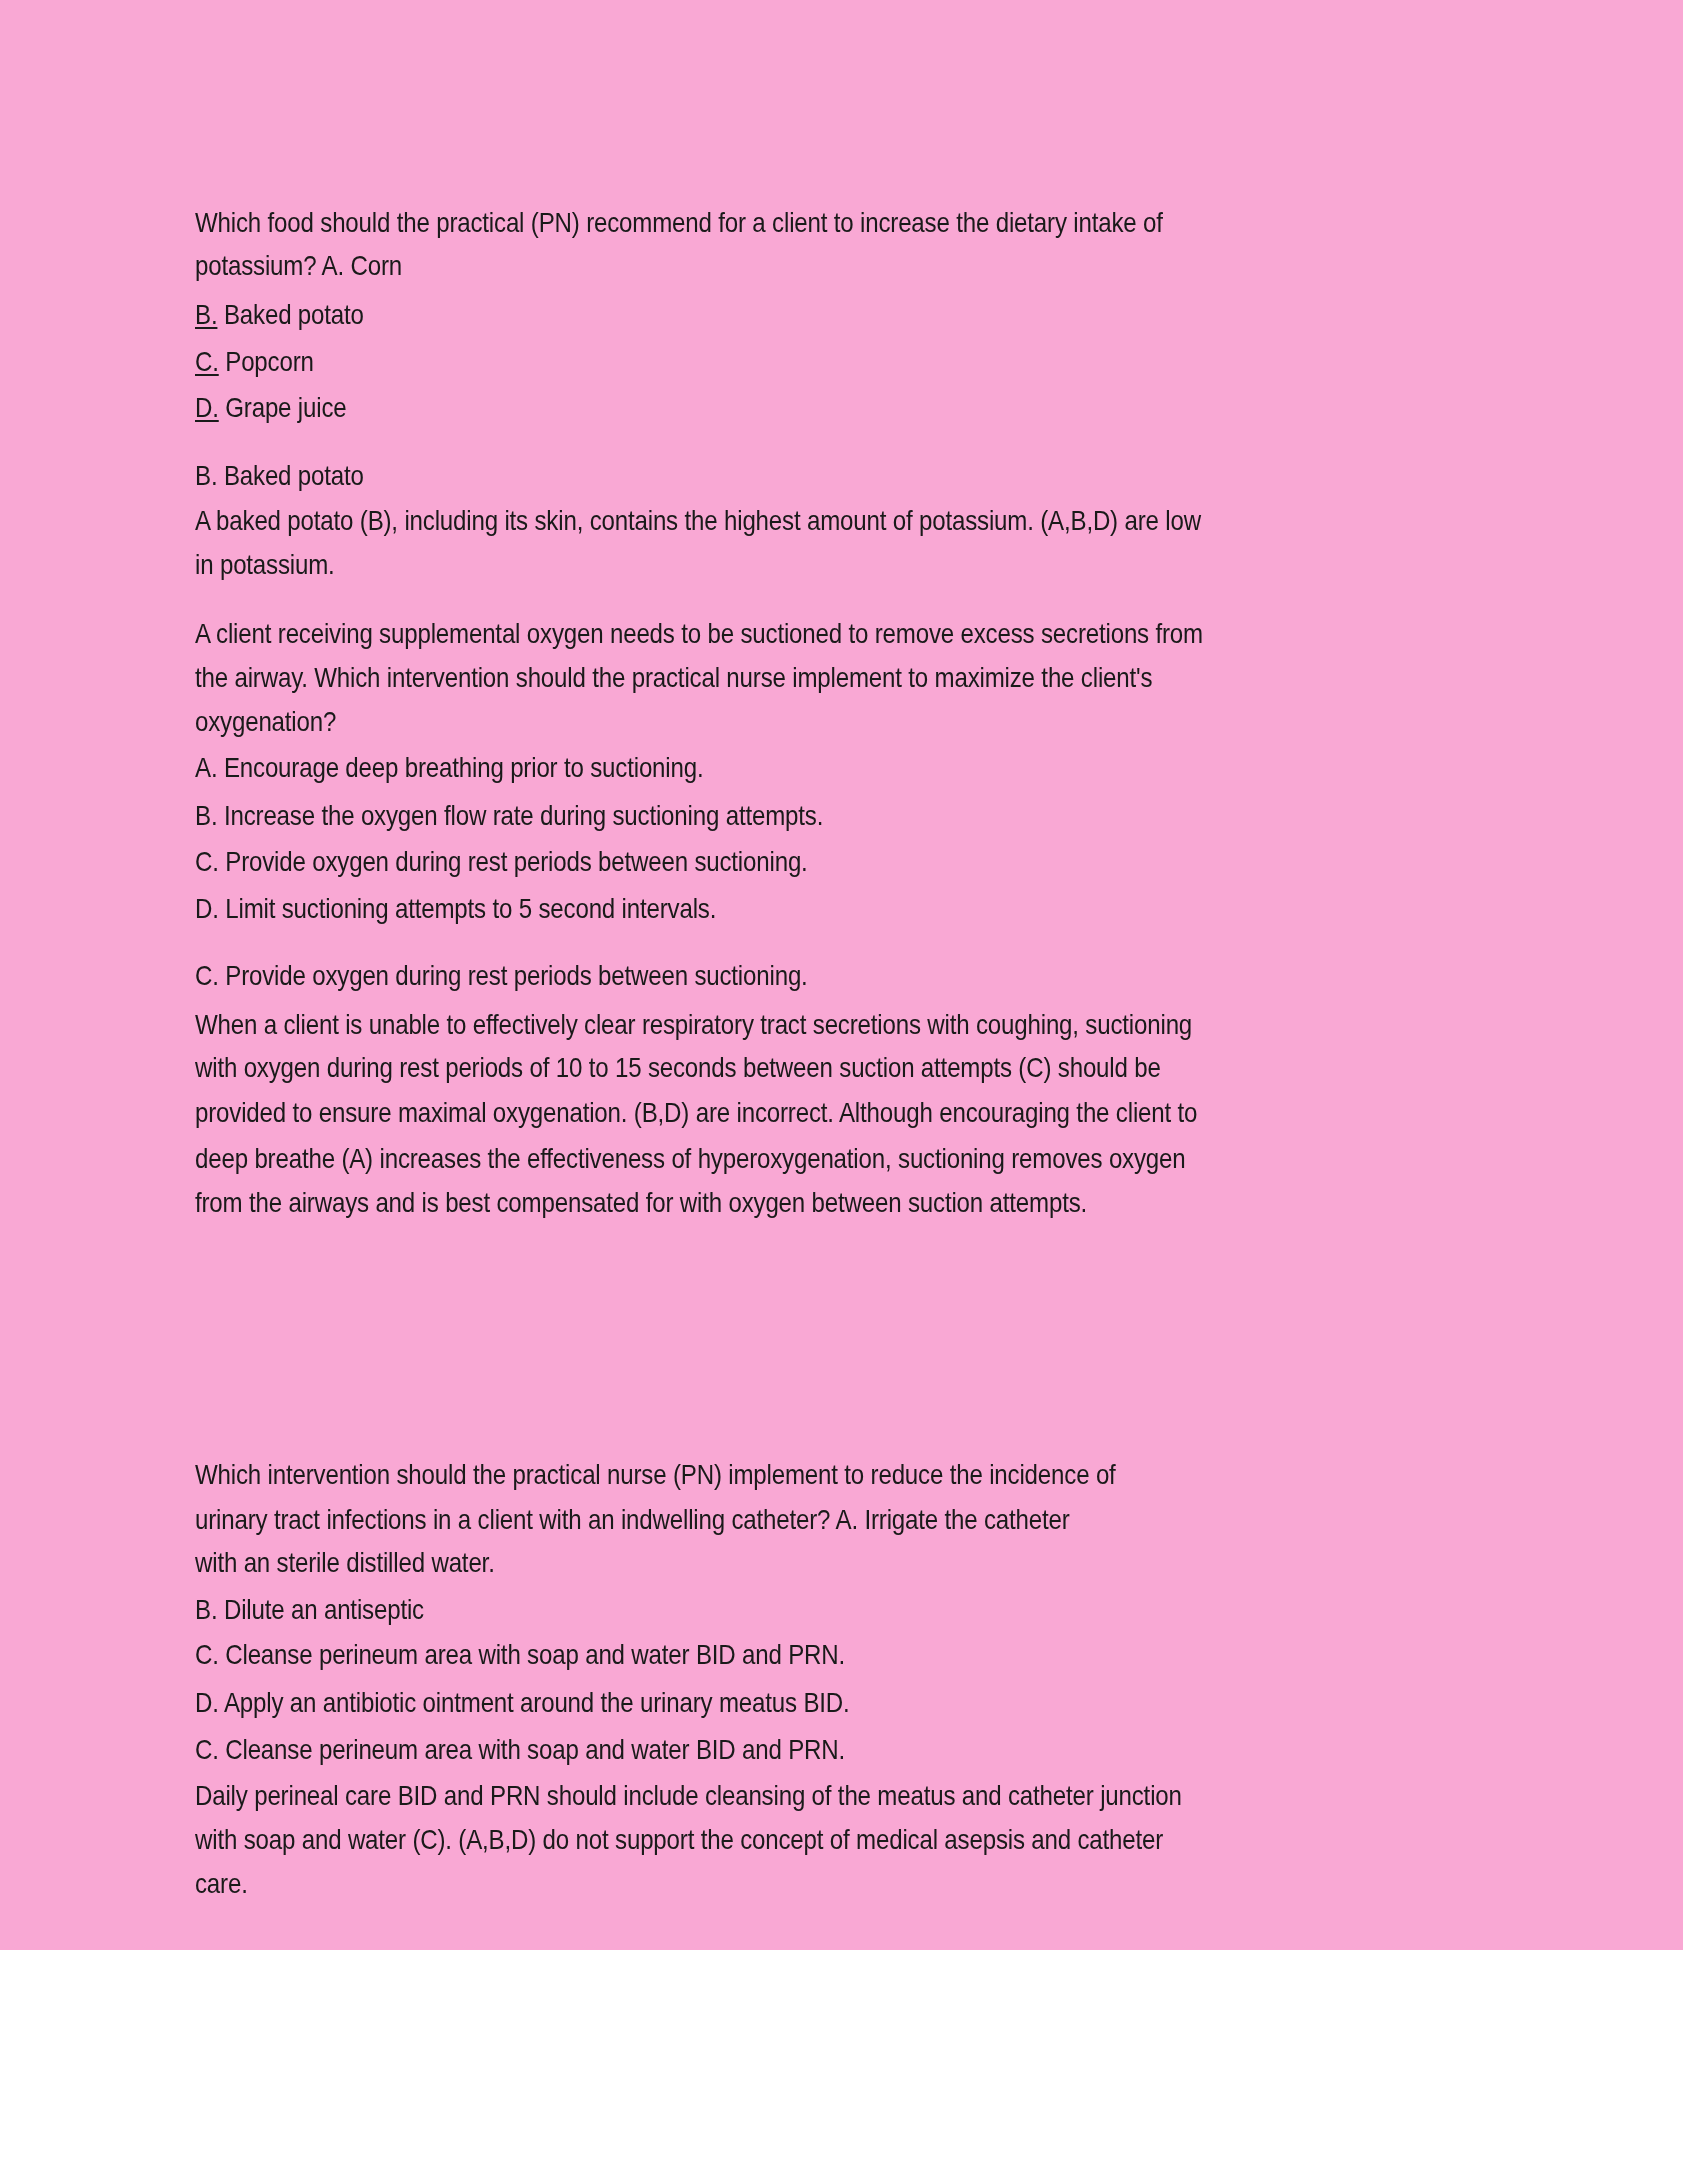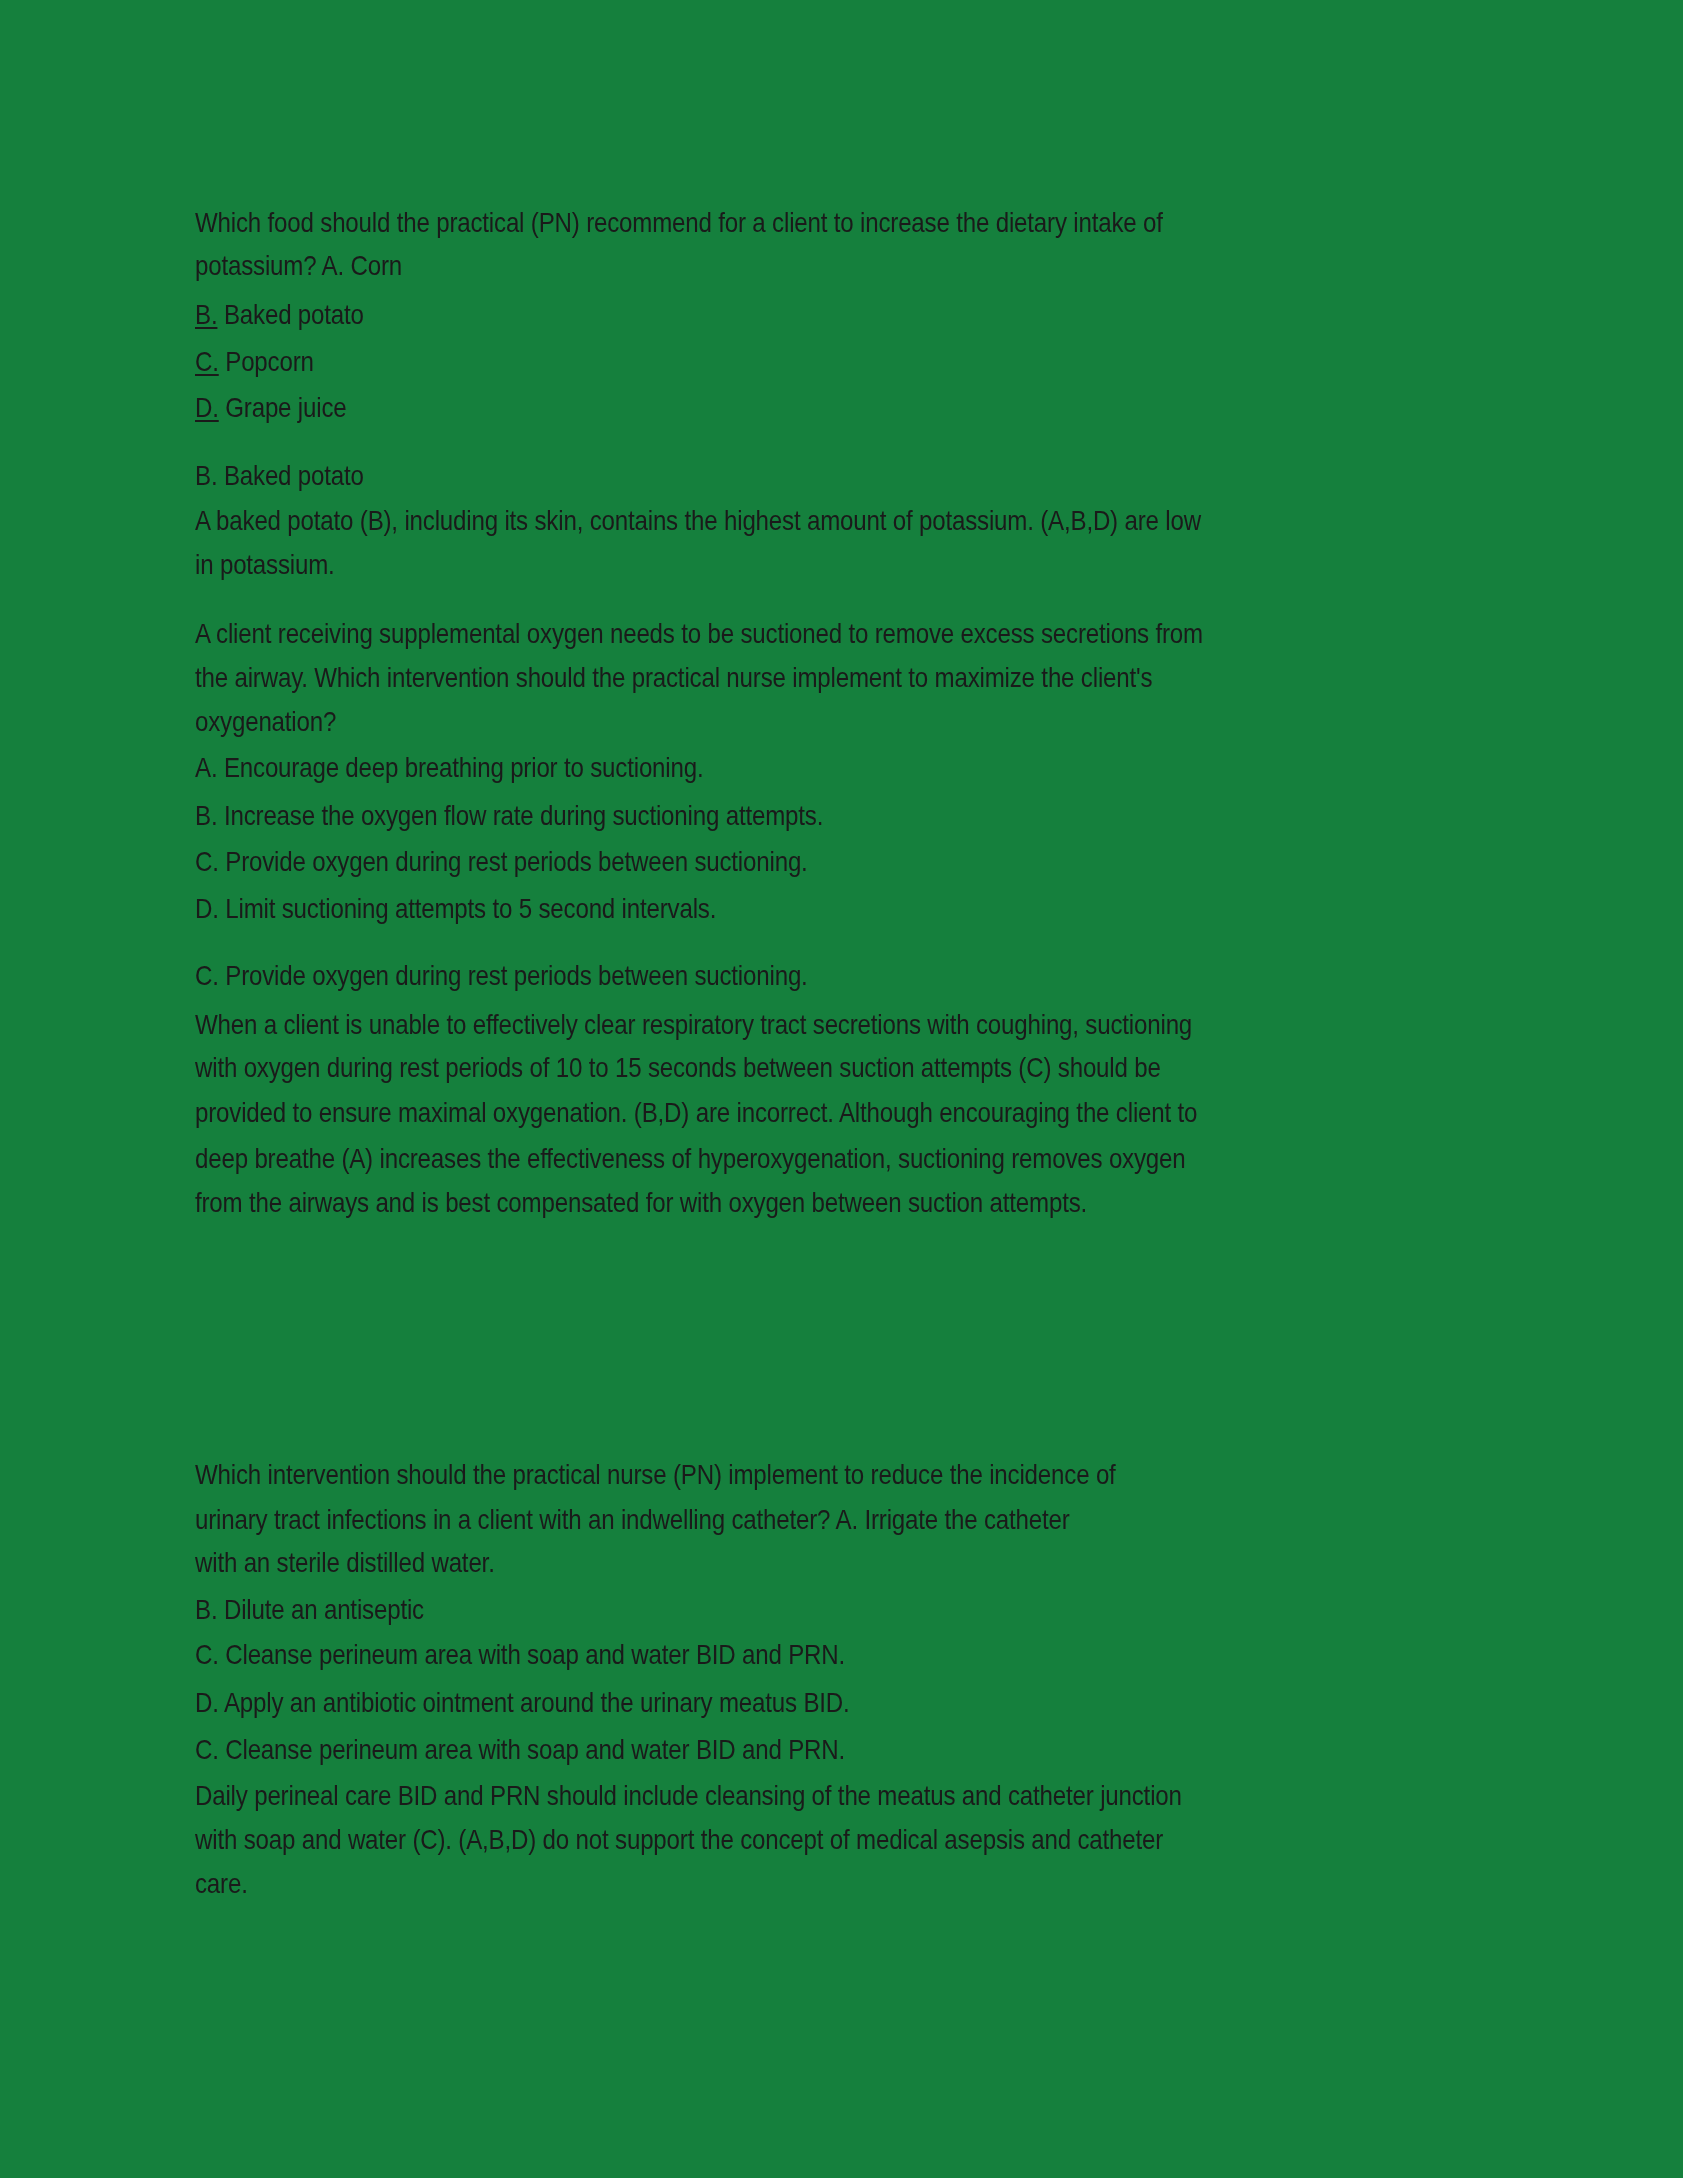--- a/index.html
+++ b/index.html
@@ -1,17 +1,17 @@
 <!DOCTYPE html>
 <html><head>
 <meta charset="utf-8">
 <style>
   html, body { margin:0; padding:0; background:#ffffff; }
   body { width:1683px; height:2178px; position:relative; overflow:hidden; }
-  .page { position:absolute; left:0; top:0; width:1683px; height:2178px; background:#15803d; }
+  .page { position:absolute; left:0; top:0; width:1683px; height:1950px; background:#f9a8d4; }
   .ln {
     position:absolute; left:195px; white-space:nowrap;
     font-family:"Liberation Sans", sans-serif; font-size:28px; line-height:34px;
     color:#1a1a1a; transform-origin:left center; transform:scaleX(0.86);
     letter-spacing:-0.2px;
   }
   .u { text-decoration:underline; text-underline-offset:3px; }
 </style>
 </head>
 <body>

